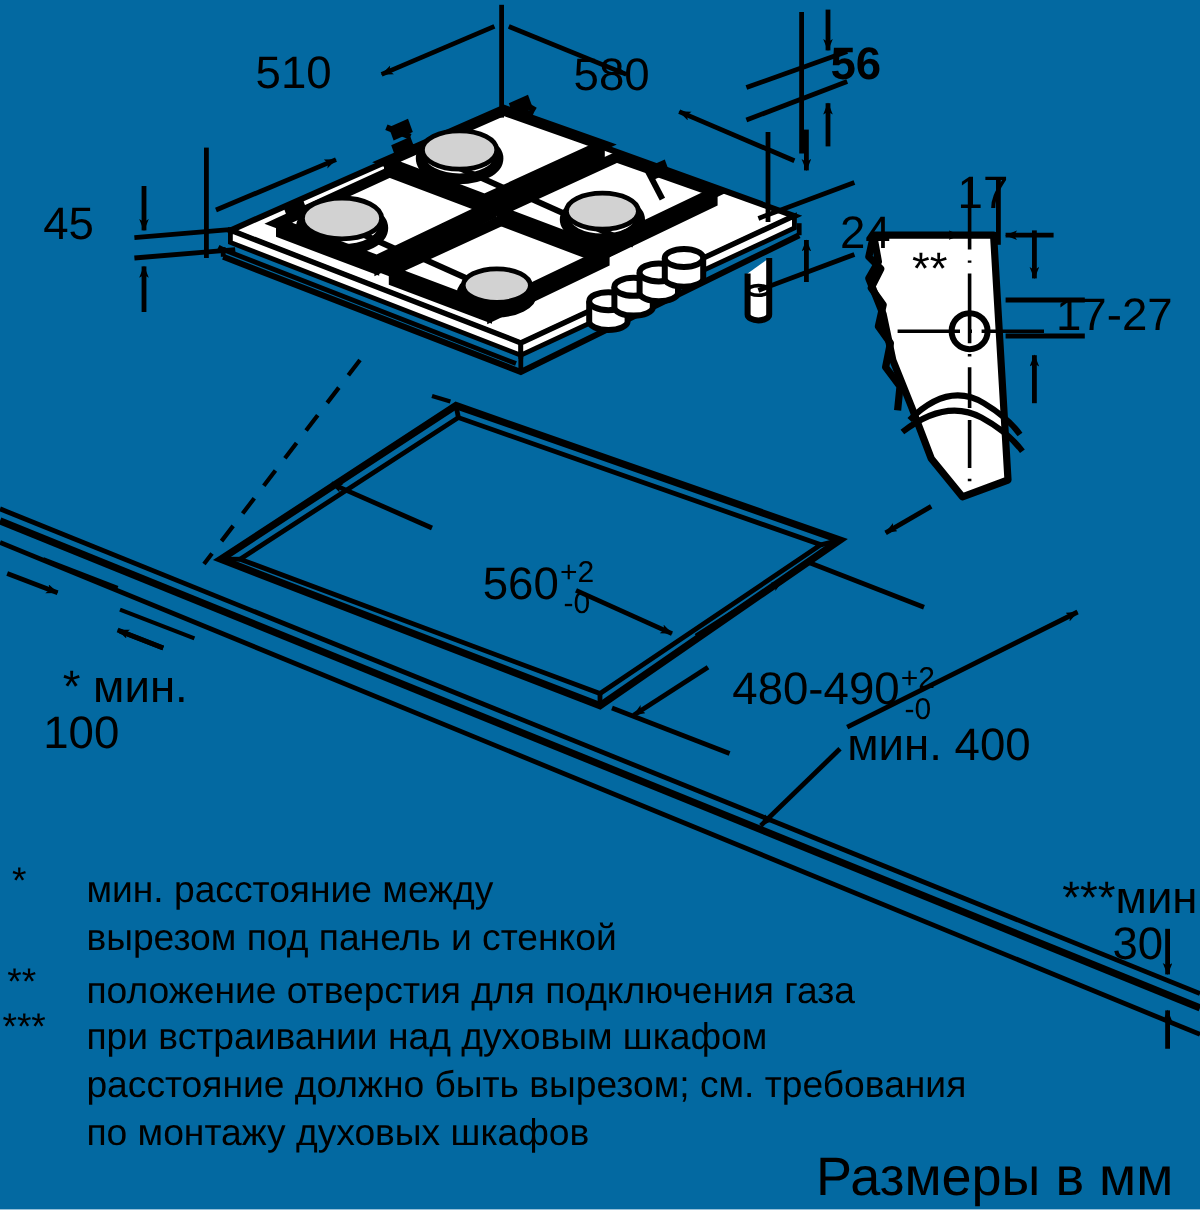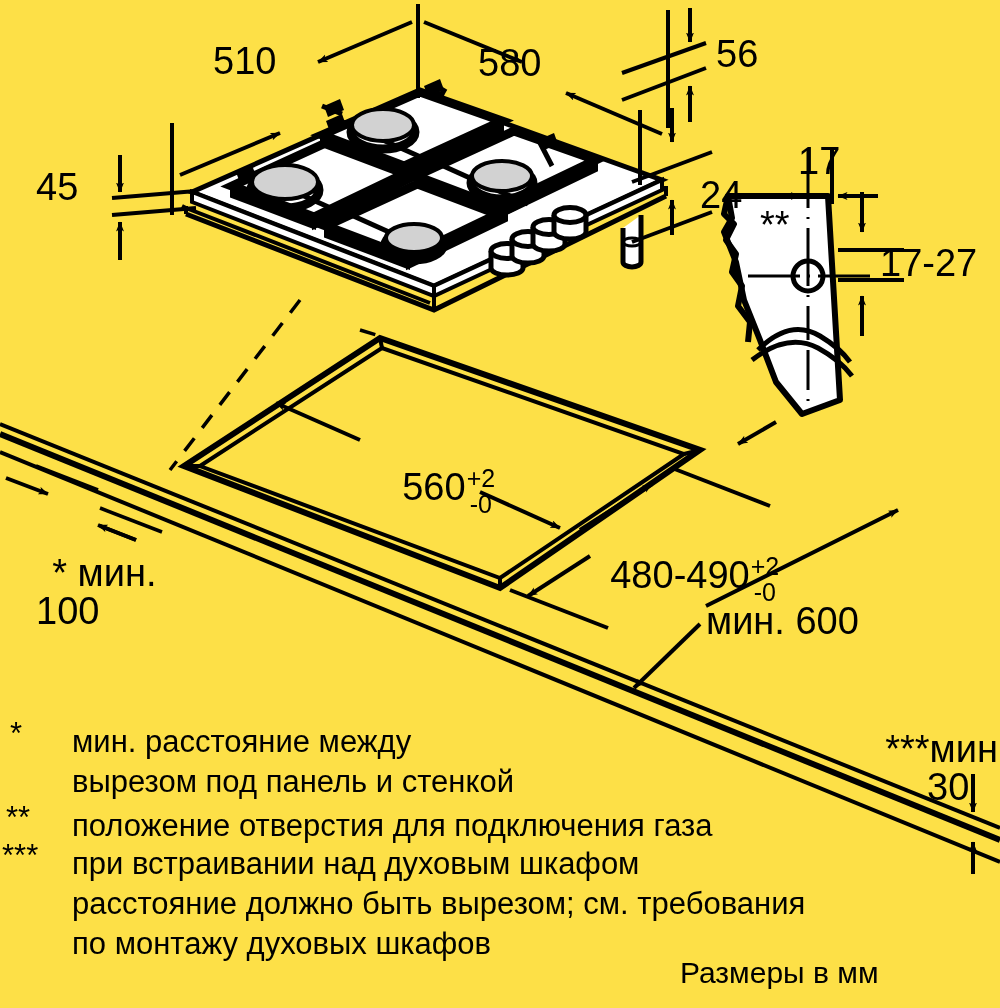--- a/index.html
+++ b/index.html
@@ -7,21 +7,21 @@
     padding: 0;
     background: #ffffff;
   }
   body {
     font-family: "Liberation Sans", sans-serif;
   }
   #page {
     position: relative;
     width: 1000px;
     height: 1008px;
-    background: #fde047;
+    background: #0369a1;
     overflow: hidden;
   }
   svg#drawing {
     position: absolute;
     top: 0;
     left: 0;
     width: 1000px;
     height: 1008px;
   }
   .lbl {
@@ -55,21 +55,21 @@
     top: -34px;
     font-size: 25px;
   }
   .tol-dn {
     position: absolute;
     left: 4px;
     top: -8px;
     font-size: 25px;
   }
   .footer-units {
-    font-size: 30px;
+    font-size: 45px;
   }
 </style>
 </head>
 <body>
 
 <div id="page">
 
   <svg id="drawing" viewBox="0 0 1000 1008">
     <defs>
       <marker id="ah" markerWidth="11" markerHeight="11" refX="9.5" refY="4" orient="auto" markerUnits="userSpaceOnUse">
@@ -310,21 +310,21 @@
     <g>
       <line x1="973" y1="774" x2="973" y2="812" stroke="#000" stroke-width="4" marker-end="url(#ah)"></line>
       <line x1="973" y1="874" x2="973" y2="842" stroke="#000" stroke-width="4" marker-end="url(#ah)"></line>
     </g>
   </svg>
 
   <div class="lbl dim" style="left:213px; top:42px;">510</div>
 
   <div class="lbl dim" style="left:478px; top:44px;">580</div>
 
-  <div class="lbl dim" style="left:716px; top:35px;">56</div>
+  <div class="lbl dim" style="left:692px; top:35px;font-weight:bold;">56</div>
 
   <div class="lbl dim" style="left:36px; top:168px;">45</div>
 
   <div class="lbl dim" style="left:700px; top:176px;">24</div>
 
   <div class="lbl dim" style="left:798px; top:142px;">17</div>
 
   <div class="lbl dim" style="left:760px; top:206px;">**</div>
 
   <div class="lbl dim" style="left:880px; top:244px;">17-27</div>
@@ -335,21 +335,21 @@
 
   <div class="lbl dim" style="left:568px; top:518px;">
     <span>480-490</span><span class="tol"><span class="tol-up">+2</span><span class="tol-dn">-0</span></span>
   </div>
 
   <div class="lbl dim" style="left:10px; top:516px;">
     <span>*</span> <span>мин.</span><br><span style="margin-left:26px; display:inline-block;">100</span>
   </div>
 
 
-  <div class="lbl dim" style="left:706px; top:602px;">мин. 600</div>
+  <div class="lbl dim" style="left:706px; top:602px;">мин. 400</div>
 
   <div class="lbl dim" style="left:843px; top:692px;">
     <span>***</span><span>мин.</span><br><span style="margin-left:84px; display:inline-block;">30</span>
   </div>
 
   <div>
 
     <div class="lbl star" style="left:10px; top:718px;">*</div>
     <div class="lbl note" style="left:72px; top:722px;">мин. расстояние между</div>
     <div class="lbl note" style="left:72px; top:762px;">вырезом под панель и стенкой</div>

